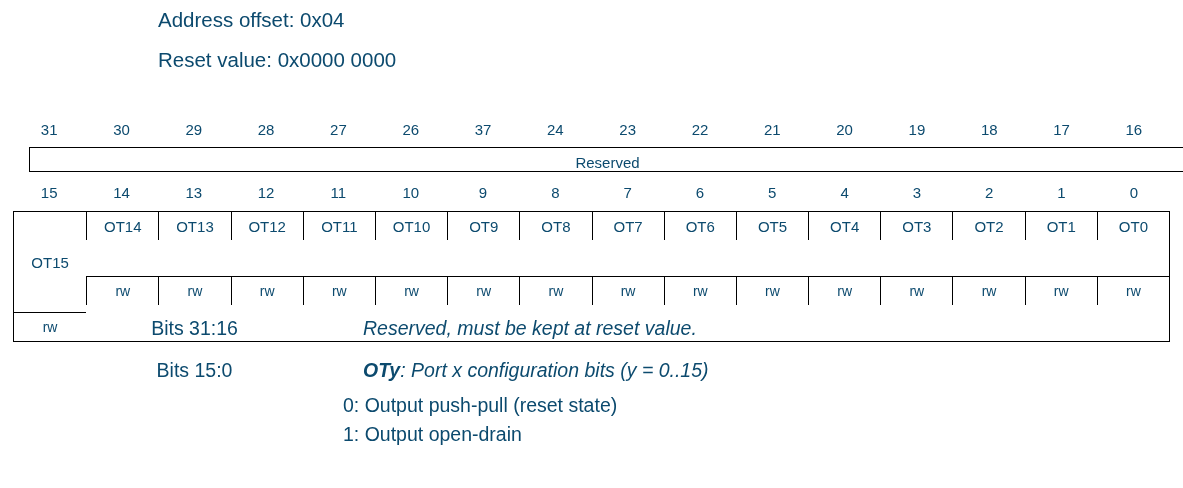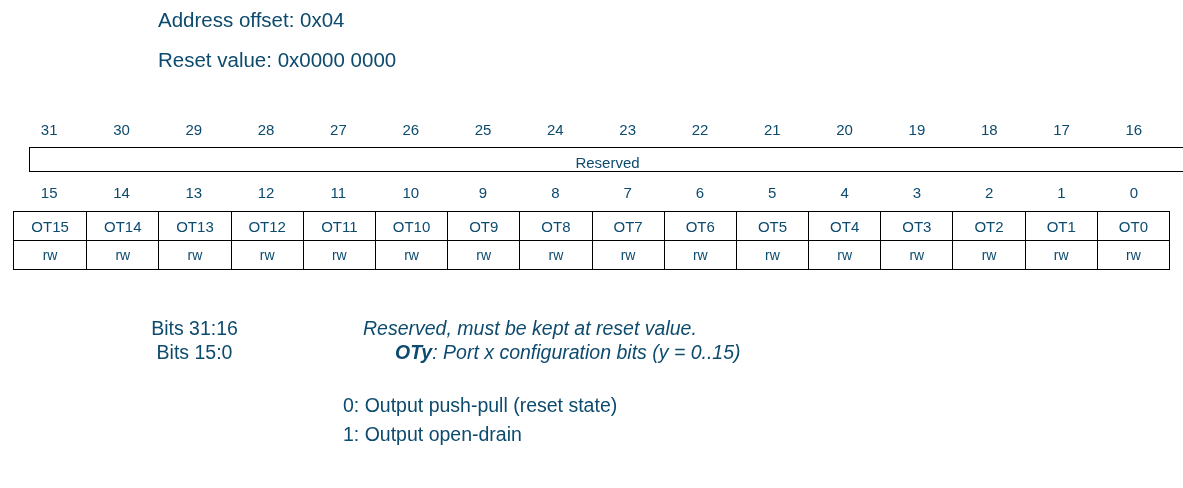--- a/index.html
+++ b/index.html
@@ -64,35 +64,35 @@
     display: grid;
     grid-template-columns: repeat(16, 1fr);
   }
   .cell {
     display: flex;
     align-items: center;
     justify-content: center;
     border-left: 1.5px solid #000000;
     box-sizing: border-box;
   }
-  .cell:nth-child(16n+1) { border-left: none; }
+  .cell:nth-child(16n+1) { border-left: none; margin-top: 36px; }
   .field-cell  { height: 28px; font-size: 15px; }
   .access-cell { height: 29px; font-size: 14px; border-top: 1.5px solid #000000; }
 
   
   .desc-row {
     position: absolute;
     left: 0;
     display: flex;
     font-size: 19.5px;
     line-height: 24px;
     white-space: nowrap;
   }
   .desc-row.r1 { top: 316px; }
-  .desc-row.r2 { top: 340px; gap: 32px; }
+  .desc-row.r2 { top: 358px; }
   .desc-label {
     width: 305px;
     flex: none;
     text-align: center;
     margin-left: 42px;
   }
   .desc-content { margin-left: 16px; font-style: italic; }
   .bold { font-weight: bold; }
   .desc-details {
     position: absolute;
@@ -112,21 +112,21 @@
 
   <div class="header-line reset">Reset value: 0x0000 0000</div>
 
   <div class="bits-row high" id="high-bits">
       <div class="bit-num">31</div>
       <div class="bit-num">30</div>
       <div class="bit-num">29</div>
       <div class="bit-num">28</div>
       <div class="bit-num">27</div>
       <div class="bit-num">26</div>
-      <div class="bit-num">25</div>
+      <div class="bit-num">37</div>
       <div class="bit-num">24</div>
       <div class="bit-num">23</div>
       <div class="bit-num">22</div>
       <div class="bit-num">21</div>
       <div class="bit-num">20</div>
       <div class="bit-num">19</div>
       <div class="bit-num">18</div>
       <div class="bit-num">17</div>
       <div class="bit-num">16</div>
     </div>

